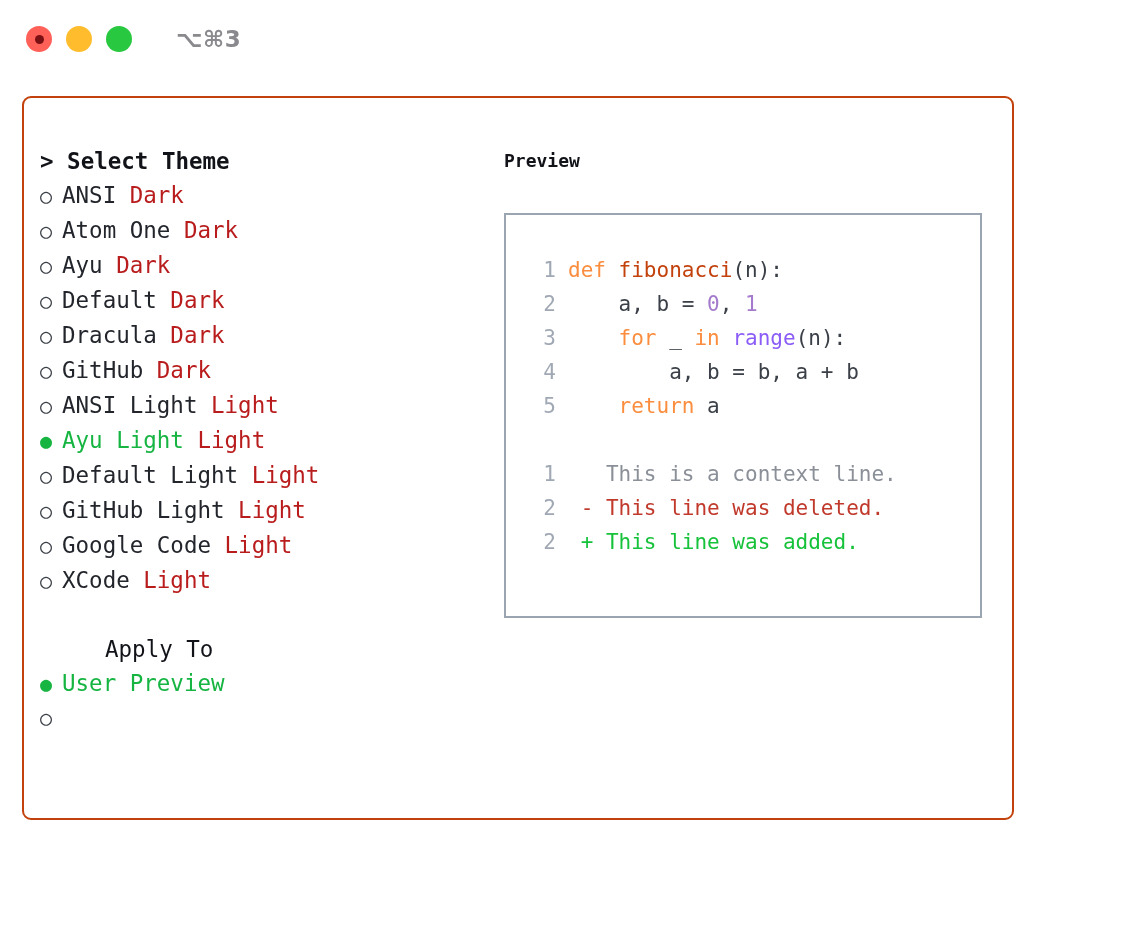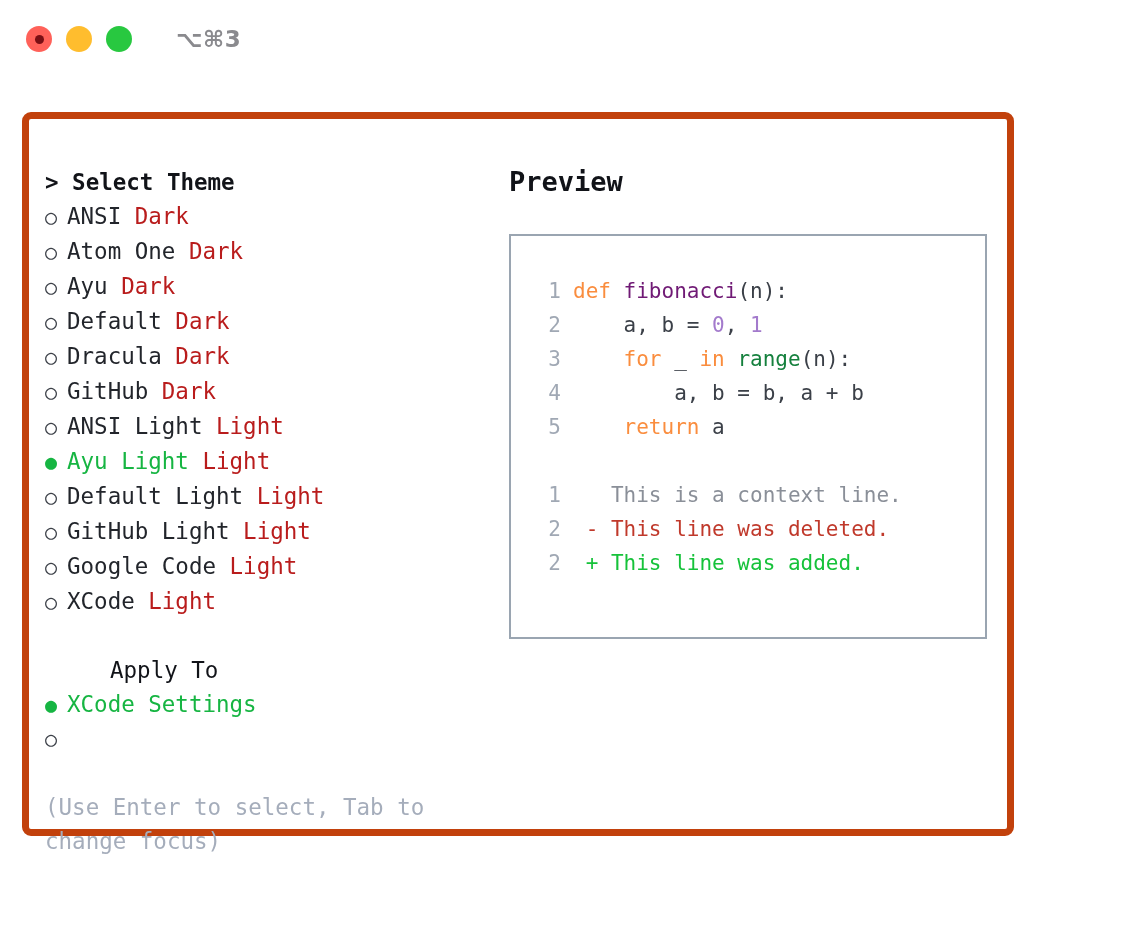--- a/index.html
+++ b/index.html
@@ -53,24 +53,24 @@
     font-size: 23px;
     font-weight: 700;
     color: #8a8a8e;
     letter-spacing: 0.5px;
   }
 
   
   .panel {
     position: absolute;
     left: 22px;
-    top: 112px;
+    top: 96px;
     width: 992px;
     height: 724px;
-    border: 7px solid #c2410c;
+    border: 2px solid #c2410c;
     border-radius: 9px;
     box-sizing: border-box;
     background: #ffffff;
   }
 
   .columns {
     display: flex;
     padding: 46px 0 0 16px;
   }
   .col-left  { width: 464px; flex: none; }
@@ -109,21 +109,21 @@
   .hint {
     margin-top: 34px;
     font-size: 22.5px;
     line-height: 34px;
     color: #a5adbb;
     width: 410px;
   }
 
   
   .preview-head {
-    font-size: 27px;
+    font-size: 18px;
     line-height: 34px;
     font-weight: 700;
     color: #111318;
   }
   .code-box {
     margin-top: 35px;
     width: 478px;
     height: 405px;
     border: 2px solid #9aa5b1;
     box-sizing: border-box;
@@ -140,23 +140,23 @@
     width: 30px;
     flex: none;
     text-align: right;
     color: #a0a8b4;
     margin-right: 12px;
   }
   .code-text { color: #3b4048; }
   .code-line.blank { height: 34px; }
 
   .tk-kw   { color: #fa8d3e; }
-  .tk-fn   { color: #701a75; }
+  .tk-fn   { color: #c2410c; }
   .tk-num  { color: #a37acc; }
-  .tk-bi   { color: #15803d; }
+  .tk-bi   { color: #8b5cf6; }
   .tk-ctx  { color: #8a8f98; text-align: center; }
   .tk-del  { color: #c0392b; text-align: right; }
   .tk-add  { color: #16c23a; margin-top: 13px; }
 </style>
 </head>
 <body>
 
 <div class="window">
 
   <div class="titlebar">
@@ -190,25 +190,24 @@
             <div class="opt-row"><span class="bullet">○</span><span class="opt-label">XCode</span><span class="opt-variant"> Light</span></div>
           </div>
 
         <div class="spacer"></div>
 
         <div class="opt-row">
           <span class="bullet"></span>
           <span class="section-head plain">Apply To</span>
         </div>
         <div id="apply-options">
-            <div class="opt-row sel"><span class="bullet sel">●</span><span class="opt-label">XCode Settings</span></div>
+            <div class="opt-row sel"><span class="bullet sel">●</span><span class="opt-label">User Preview</span></div>
             <div class="opt-row"><span class="bullet">○</span></div>
           </div>
 
-        <div class="hint">(Use Enter to select, Tab to change focus)</div>
       </div>
 
       <div class="col-right">
         <div class="preview-head">Preview</div>
         <div class="code-box" id="code-box">
             <div class="code-line"><span class="lineno">1</span><span><span class="tk-kw">def </span><span class="tk-fn">fibonacci</span><span class="code-text">(n):</span></span></div>
             <div class="code-line"><span class="lineno">2</span><span><span class="code-text">    a, b = </span><span class="tk-num">0</span><span class="code-text">, </span><span class="tk-num">1</span></span></div>
             <div class="code-line"><span class="lineno">3</span><span><span class="code-text">    </span><span class="tk-kw">for</span><span class="code-text"> _ </span><span class="tk-kw">in</span><span class="code-text"> </span><span class="tk-bi">range</span><span class="code-text">(n):</span></span></div>
             <div class="code-line"><span class="lineno">4</span><span><span class="code-text">        a, b = b, a + b</span></span></div>
             <div class="code-line"><span class="lineno">5</span><span><span class="code-text">    </span><span class="tk-kw">return</span><span class="code-text"> a</span></span></div>

